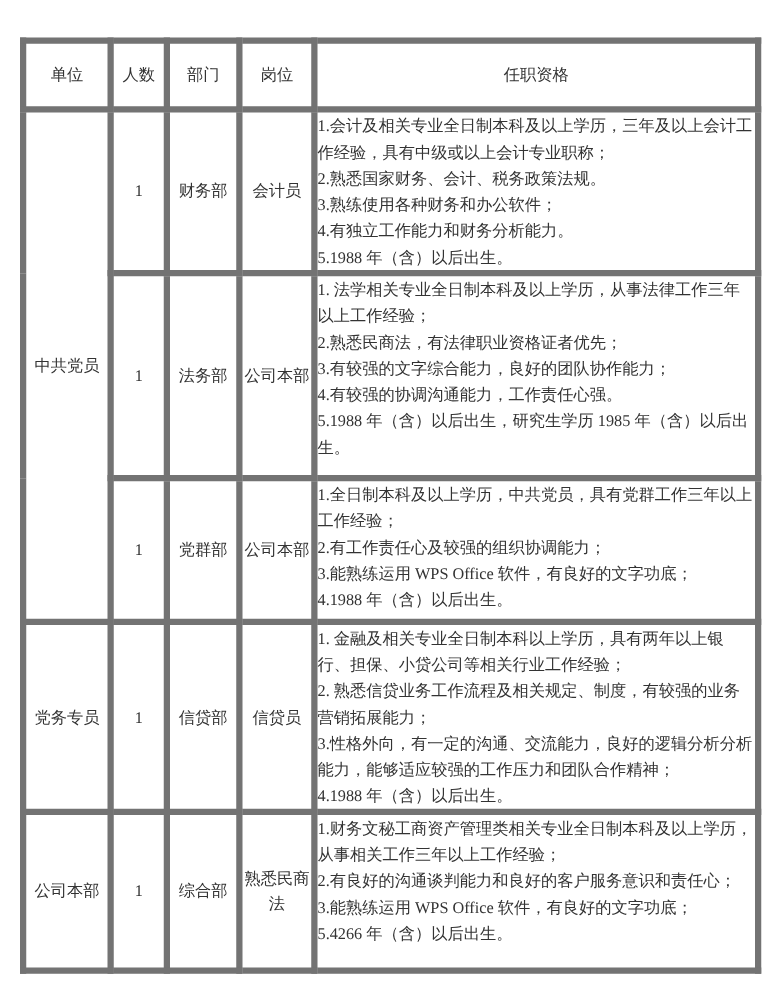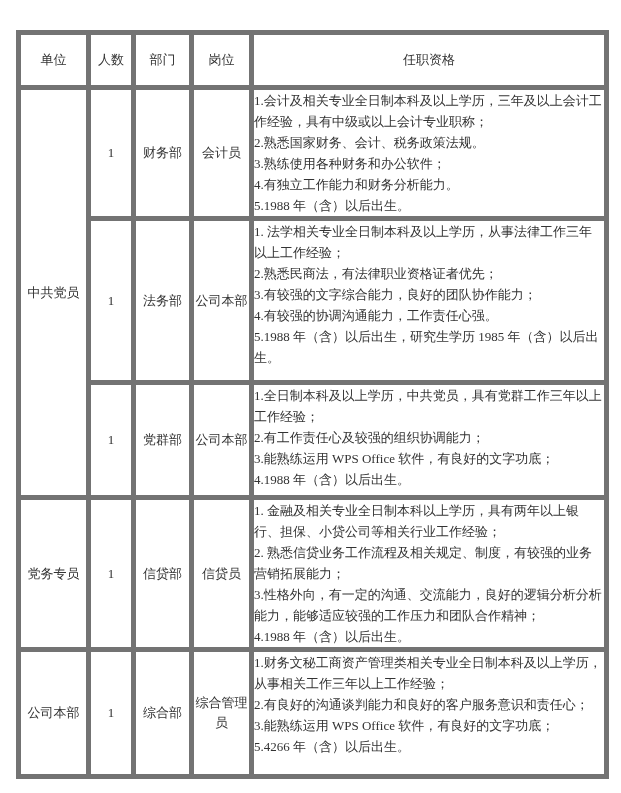--- a/index.html
+++ b/index.html
@@ -118,21 +118,21 @@
         <td class="qual">1. 金融及相关专业全日制本科以上学历，具有两年以上银行、担保、小贷公司等相关行业工作经验；
 2. 熟悉信贷业务工作流程及相关规定、制度，有较强的业务营销拓展能力；
 3.性格外向，有一定的沟通、交流能力，良好的逻辑分析分析能力，能够适应较强的工作压力和团队合作精神；
 4.1988 年（含）以后出生。</td>
       </tr>
 
       <tr class="rr4">
         <td class="center">公司本部</td>
         <td class="center">1</td>
         <td class="center">综合部</td>
-        <td class="center">综合管理员</td>
+        <td class="center">熟悉民商法</td>
         <td class="qual">1.财务文秘工商资产管理类相关专业全日制本科及以上学历，从事相关工作三年以上工作经验；
 2.有良好的沟通谈判能力和良好的客户服务意识和责任心；
 3.能熟练运用 WPS Office 软件，有良好的文字功底；
 5.4266 年（含）以后出生。</td>
       </tr>
     </tbody>
   </table>
 </div>
 
 </body></html>

